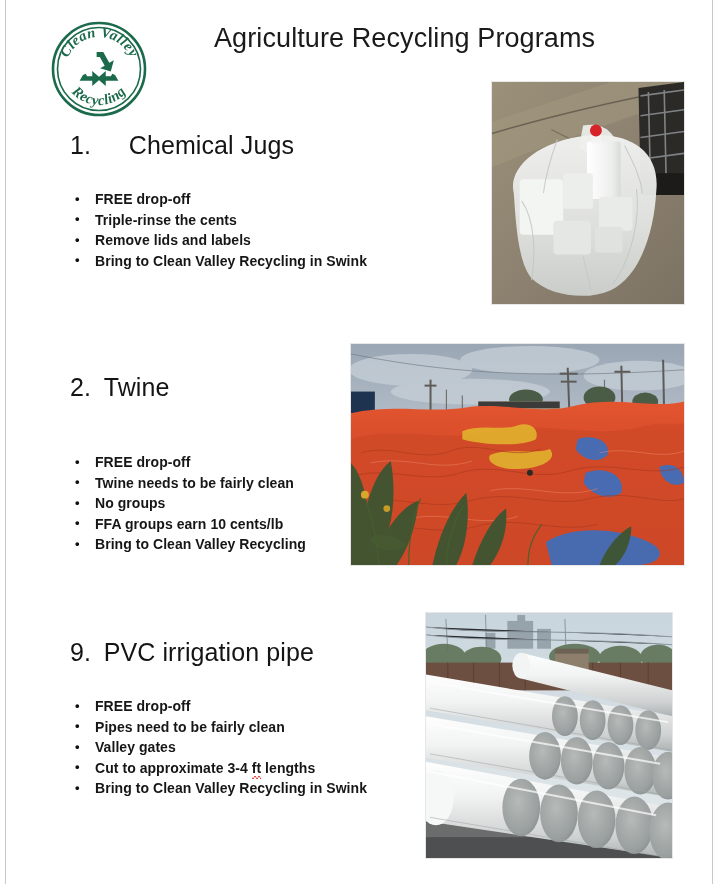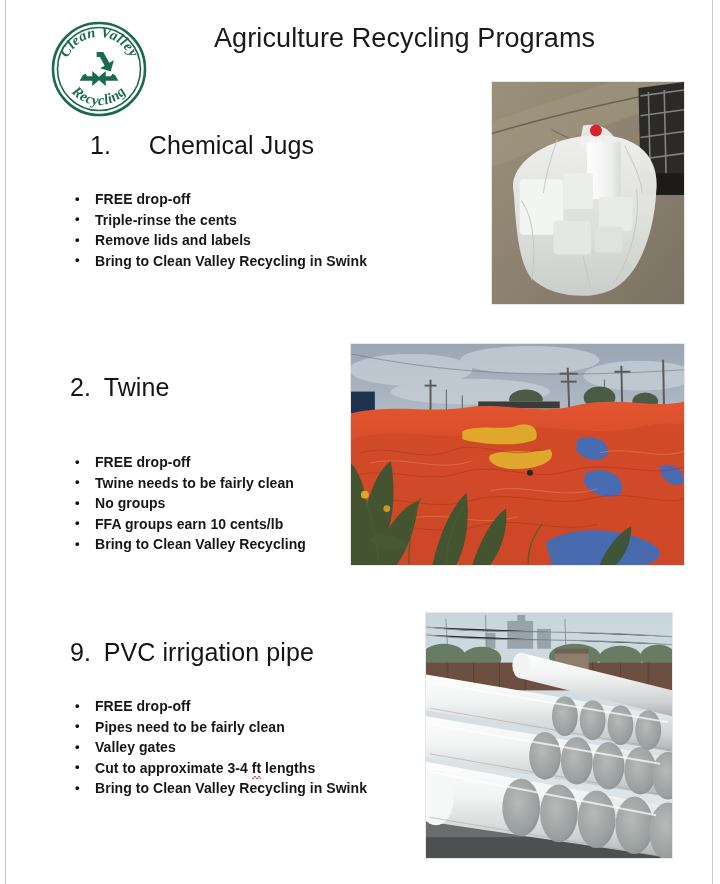--- a/index.html
+++ b/index.html
@@ -157,21 +157,21 @@
       </text>
       <text font-family="'Liberation Serif','DejaVu Serif',serif" font-size="14.5" font-style="italic" font-weight="bold" fill="#1b6a4c" letter-spacing="0.4">
         <textPath href="#arcBot" startOffset="50%" text-anchor="middle">Recycling</textPath>
       </text>
     </svg>
   </div>
 
   <div class="doc-title">Agriculture Recycling Programs</div>
 
   <div class="section">
-    <div class="sec-heading" style="left:70px; top:131px;margin-left:20px;">1.  Chemical Jugs</div>
+    <div class="sec-heading" style="left:70px; top:131px;">1.  Chemical Jugs</div>
     <ul class="bullets" style="left:73px; top:189px;">
       <li>FREE drop-off</li>
       <li>Triple-rinse the cents</li>
       <li>Remove lids and labels</li>
       <li>Bring to Clean Valley Recycling in Swink</li>
     </ul>
 
     <div class="photo" id="photo-jugs">
       <svg class="scene" viewBox="0 0 194 224" preserveAspectRatio="none" xmlns="http://www.w3.org/2000/svg">
         <defs>

